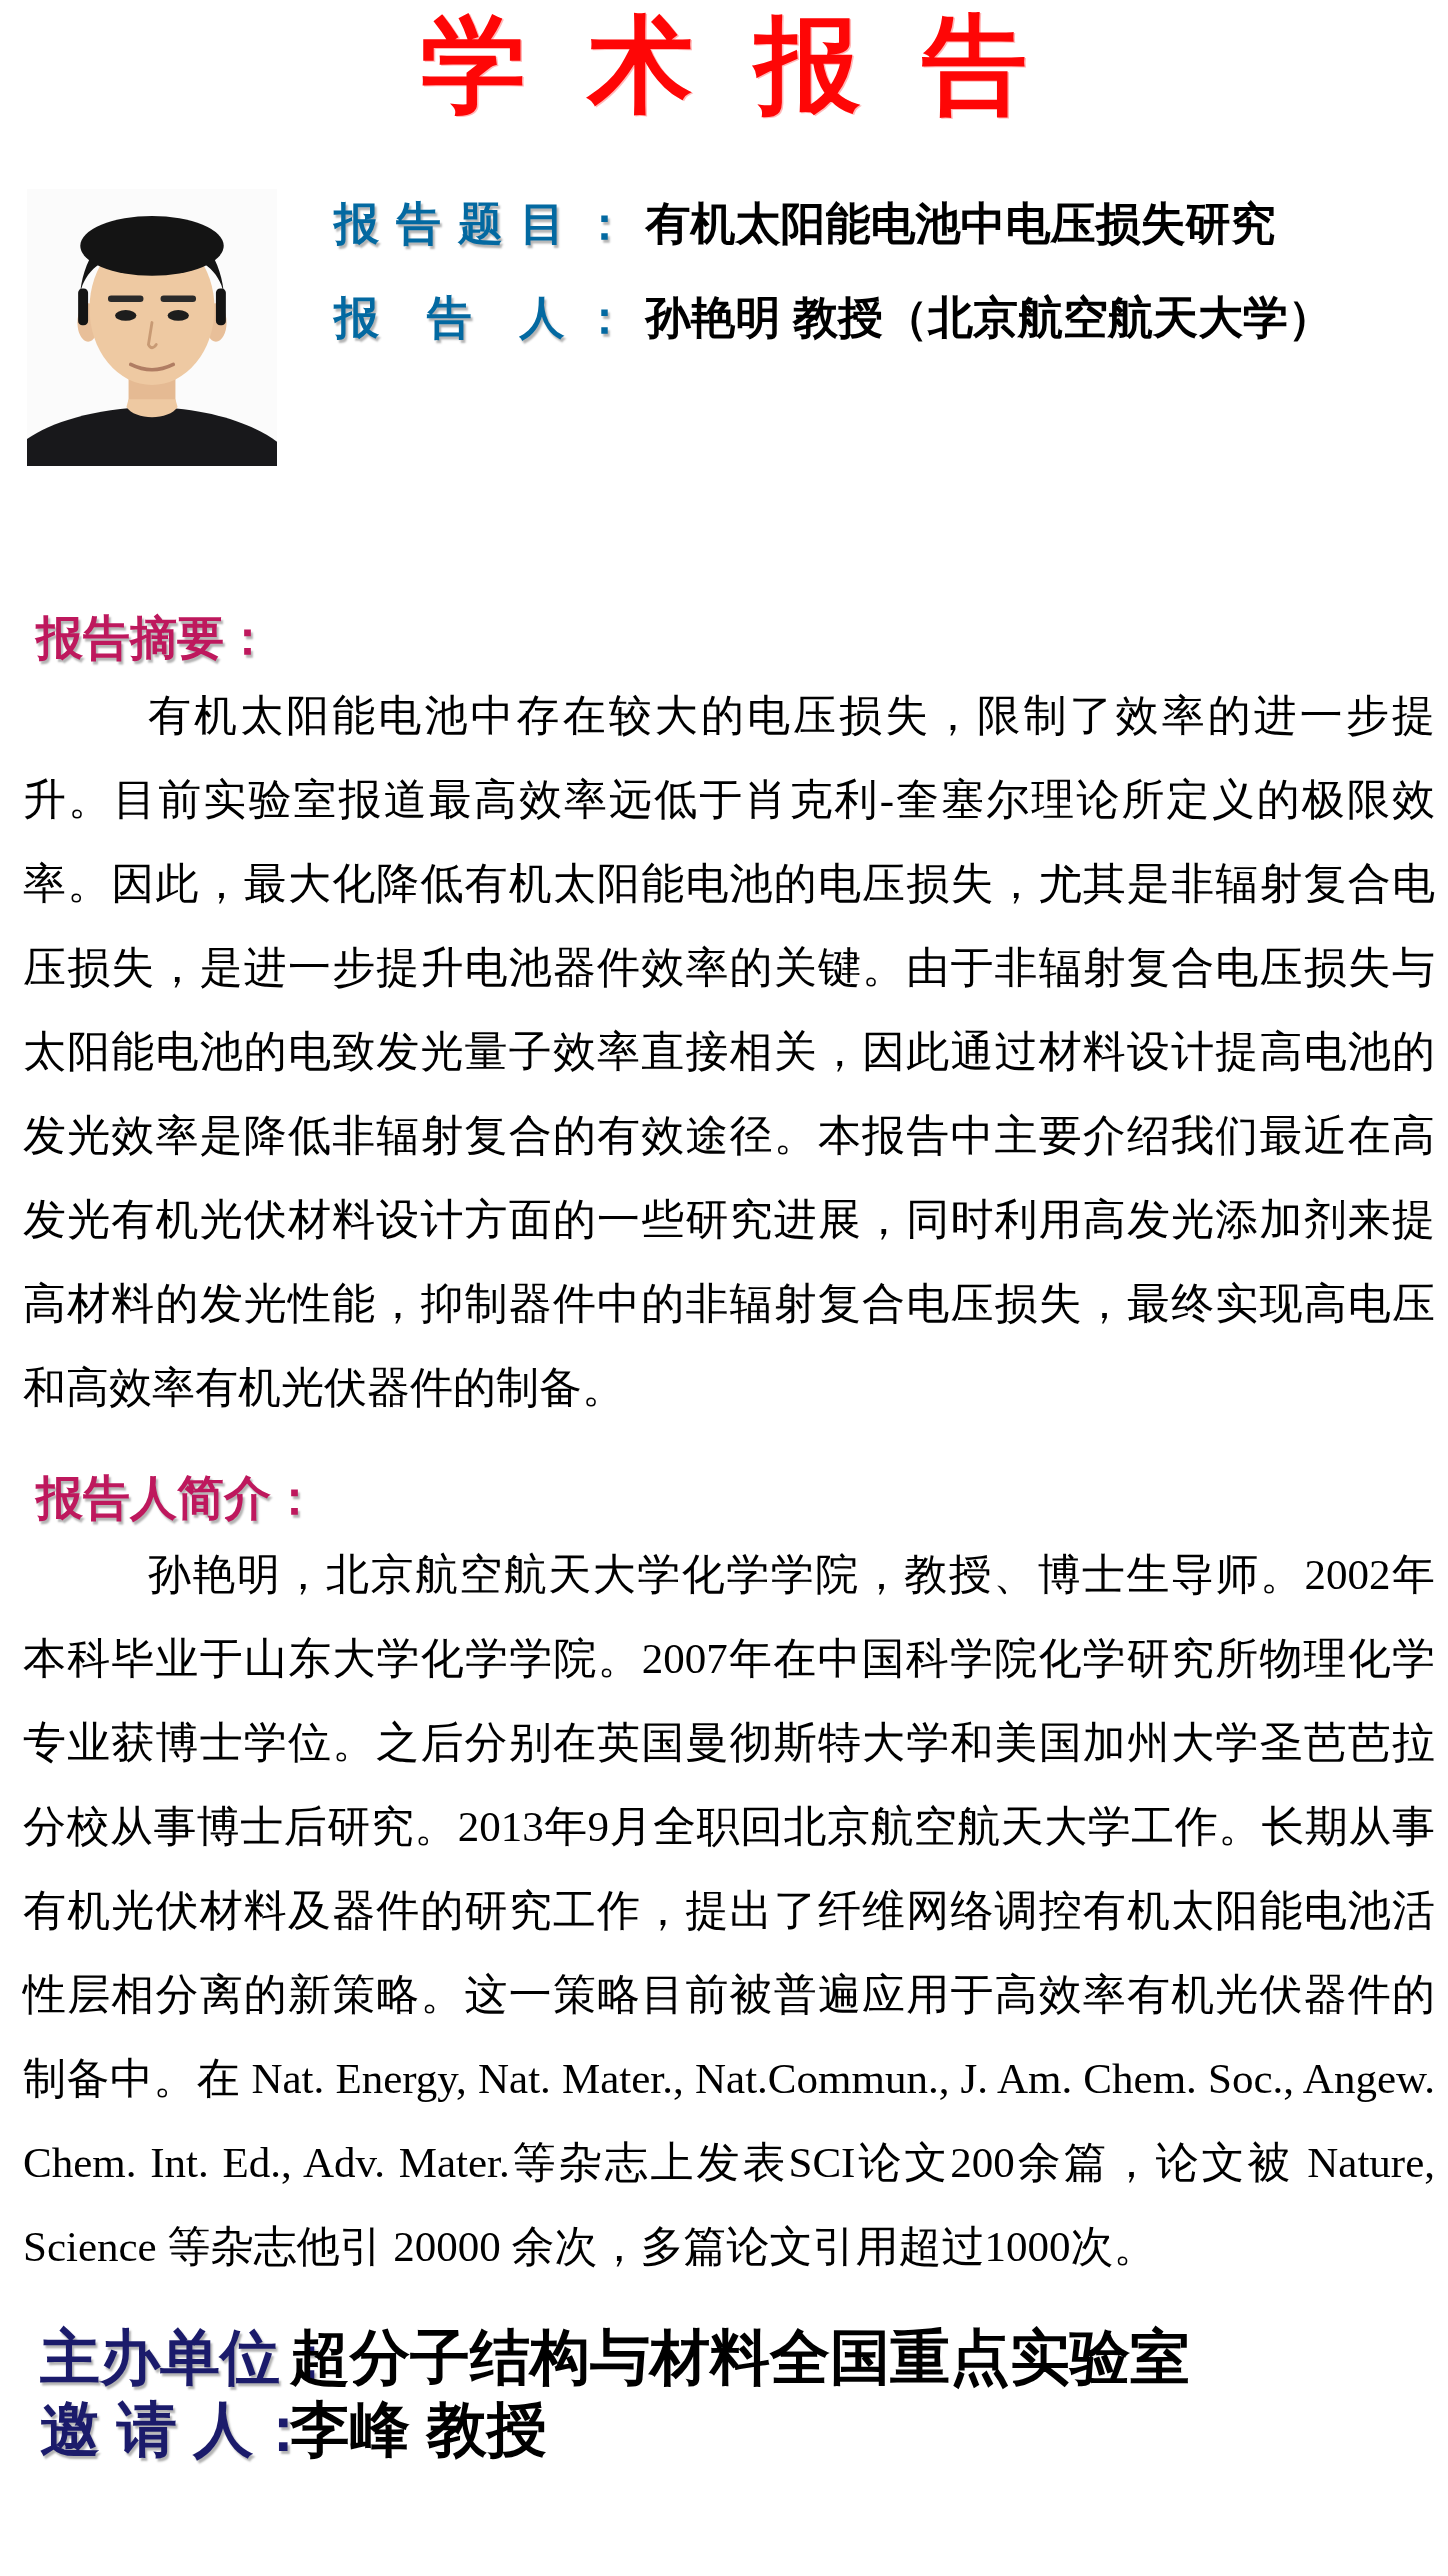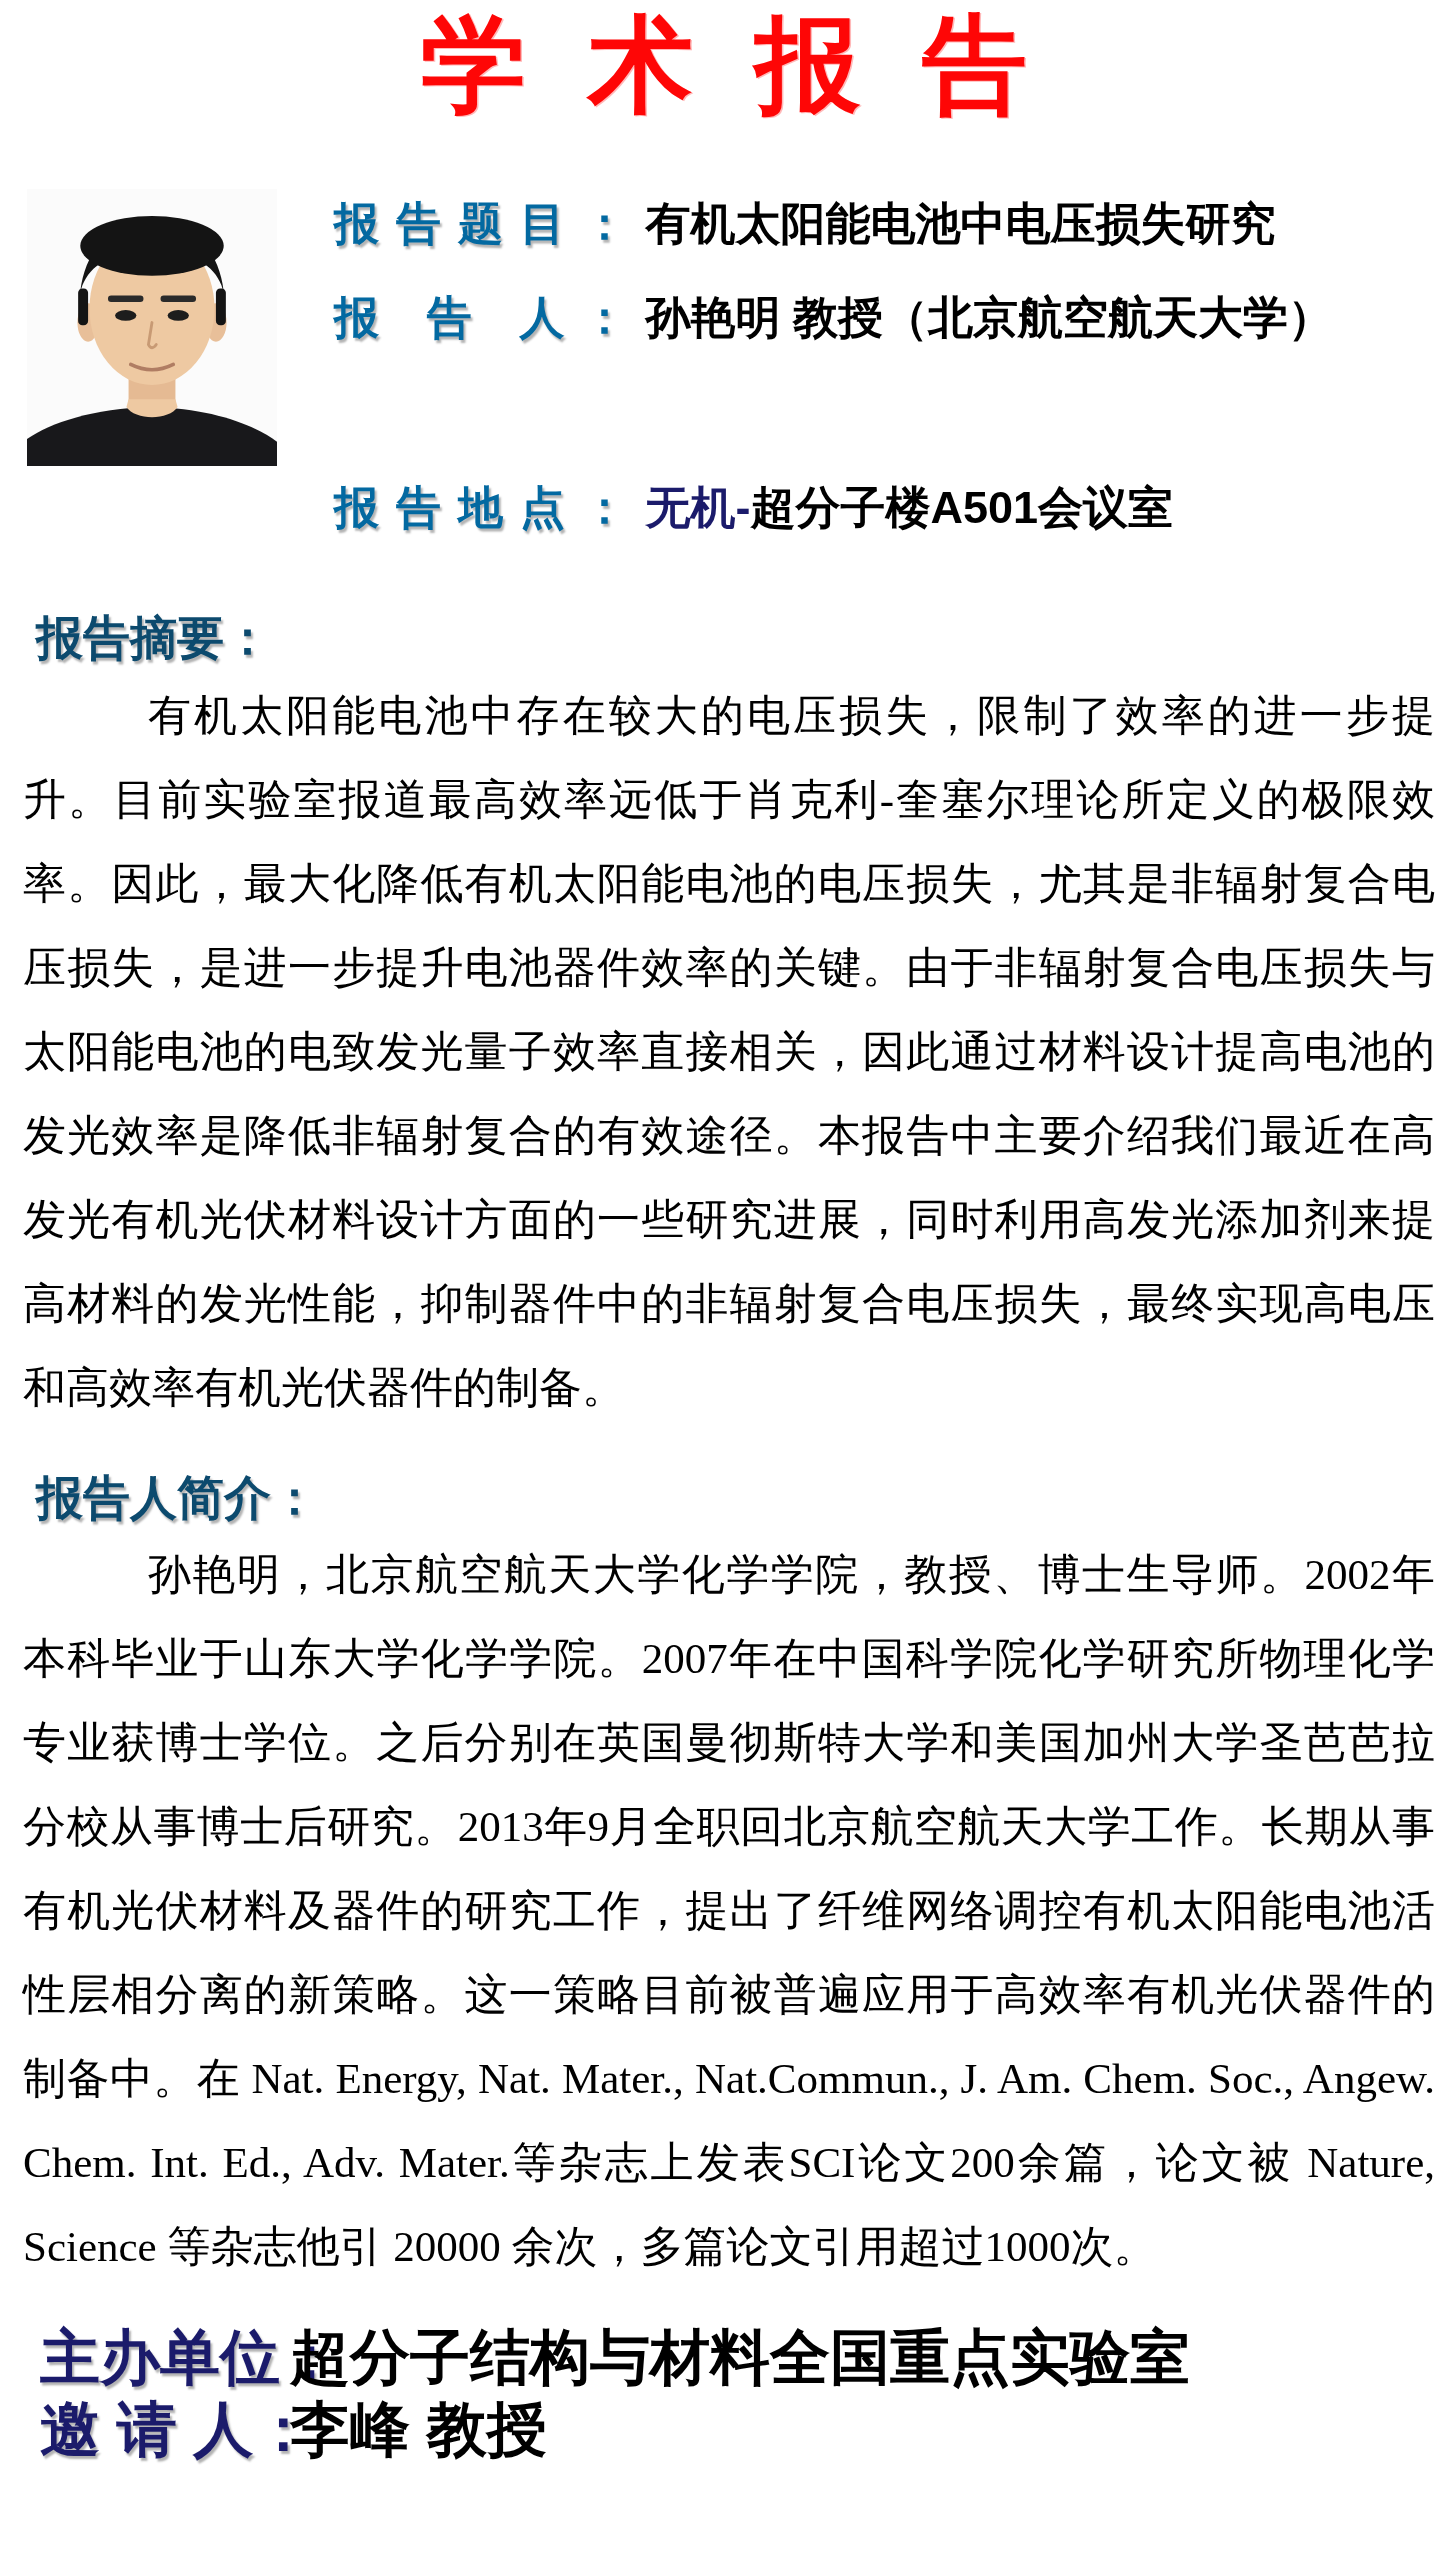--- a/index.html
+++ b/index.html
@@ -29,21 +29,21 @@
   .info-label{
     display:inline-block;width:293px;text-align-last:justify;
     color:#0369a1;text-shadow:2.1px 2.8px 2.1px #b3b3b3;vertical-align:top;
   }
   .info-value{padding-left:18.5px;color:#000;}
   .accent{color:#1b1b6b;}
   
   .section-heading{
     font-family:"Liberation Sans","DejaVu Sans",sans-serif;
     font-weight:bold;font-size:47px;line-height:1.1;
-    color:#0c4a6e;text-shadow:2.1px 2.8px 2.1px #b3b3b3;
+    color:#be185d;text-shadow:2.1px 2.8px 2.1px #b3b3b3;
     margin:21px 0 7px 36px;
   }
   .section-heading.bio{margin-top:42px;}
   .para{
     font-size:43px;line-height:84px;text-align:justify;
     margin:10px 13px 0 23px;text-indent:125px;
     font-family:"Liberation Serif","DejaVu Serif",serif;
   }
   
   .footer{margin:33px 0 0 40px;}
@@ -100,23 +100,20 @@
 
   <div class="info-row row-1">
     <span class="info-label">报告题目：</span><span class="info-value">有机太阳能电池中电压损失研究</span>
   </div>
 
   <div class="info-row row-2">
     <span class="info-label">报 告 人：</span><span class="info-value">孙艳明 教授（北京航空航天大学）</span>
   </div>
 
 
-  <div class="info-row row-4">
-    <span class="info-label">报告地点：</span><span class="info-value"><span class="accent">无机-</span><span>超分子楼A501会议室</span></span>
-  </div>
 
 </div>
 
 <div class="section-heading">报告摘要：</div>
 <div class="para">有机太阳能电池中存在较大的电压损失，限制了效率的进一步提升。目前实验室报道最高效率远低于肖克利-奎塞尔理论所定义的极限效率。因此，最大化降低有机太阳能电池的电压损失，尤其是非辐射复合电压损失，是进一步提升电池器件效率的关键。由于非辐射复合电压损失与太阳能电池的电致发光量子效率直接相关，因此通过材料设计提高电池的发光效率是降低非辐射复合的有效途径。本报告中主要介绍我们最近在高发光有机光伏材料设计方面的一些研究进展，同时利用高发光添加剂来提高材料的发光性能，抑制器件中的非辐射复合电压损失，最终实现高电压和高效率有机光伏器件的制备。</div>
 
 <div class="section-heading bio">报告人简介：</div>
 <div class="para">孙艳明，北京航空航天大学化学学院，教授、博士生导师。2002年本科毕业于山东大学化学学院。2007年在中国科学院化学研究所物理化学专业获博士学位。之后分别在英国曼彻斯特大学和美国加州大学圣芭芭拉分校从事博士后研究。2013年9月全职回北京航空航天大学工作。长期从事有机光伏材料及器件的研究工作，提出了纤维网络调控有机太阳能电池活性层相分离的新策略。这一策略目前被普遍应用于高效率有机光伏器件的制备中。在 Nat. Energy, Nat. Mater., Nat.Commun., J. Am. Chem. Soc., Angew. Chem. Int. Ed., Adv. Mater.等杂志上发表SCI论文200余篇，论文被 Nature, Science 等杂志他引 20000 余次，多篇论文引用超过1000次。</div>
 
 <div class="footer">

